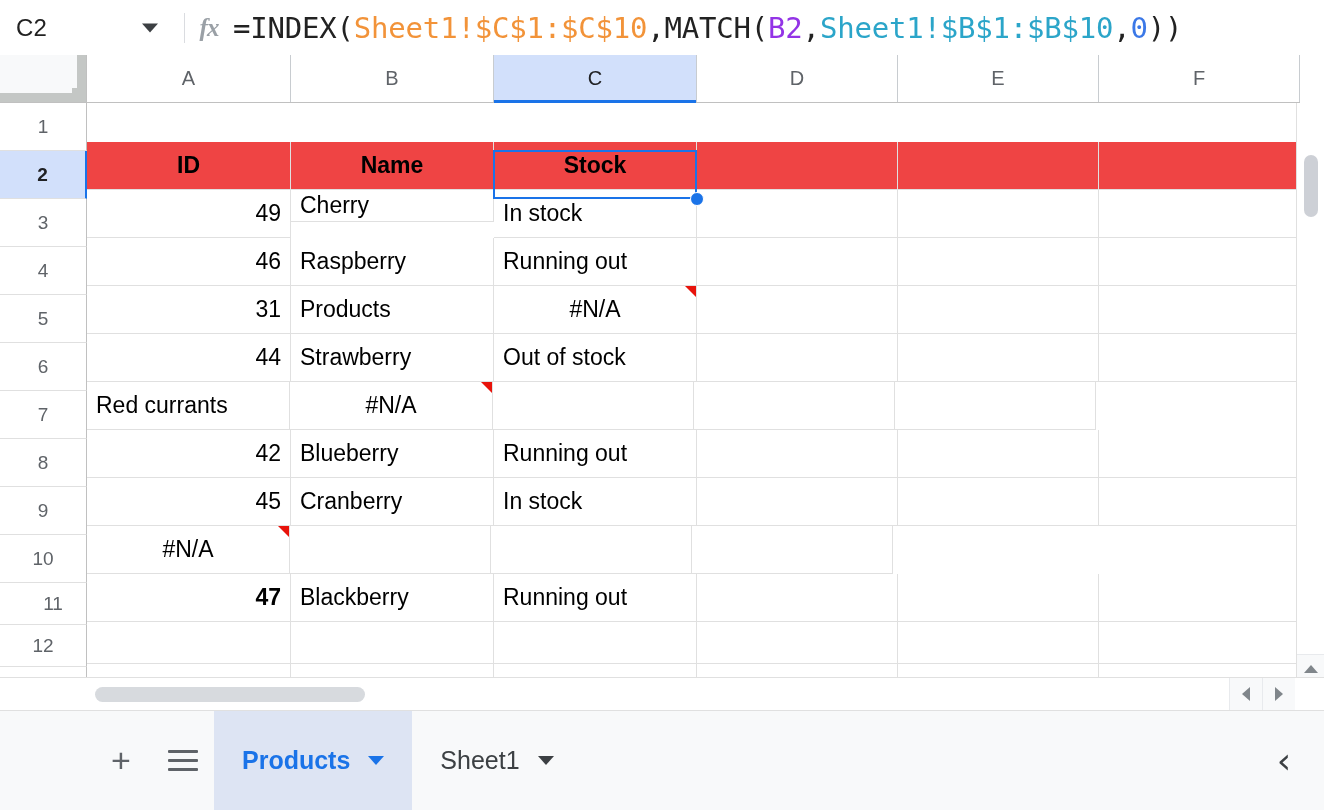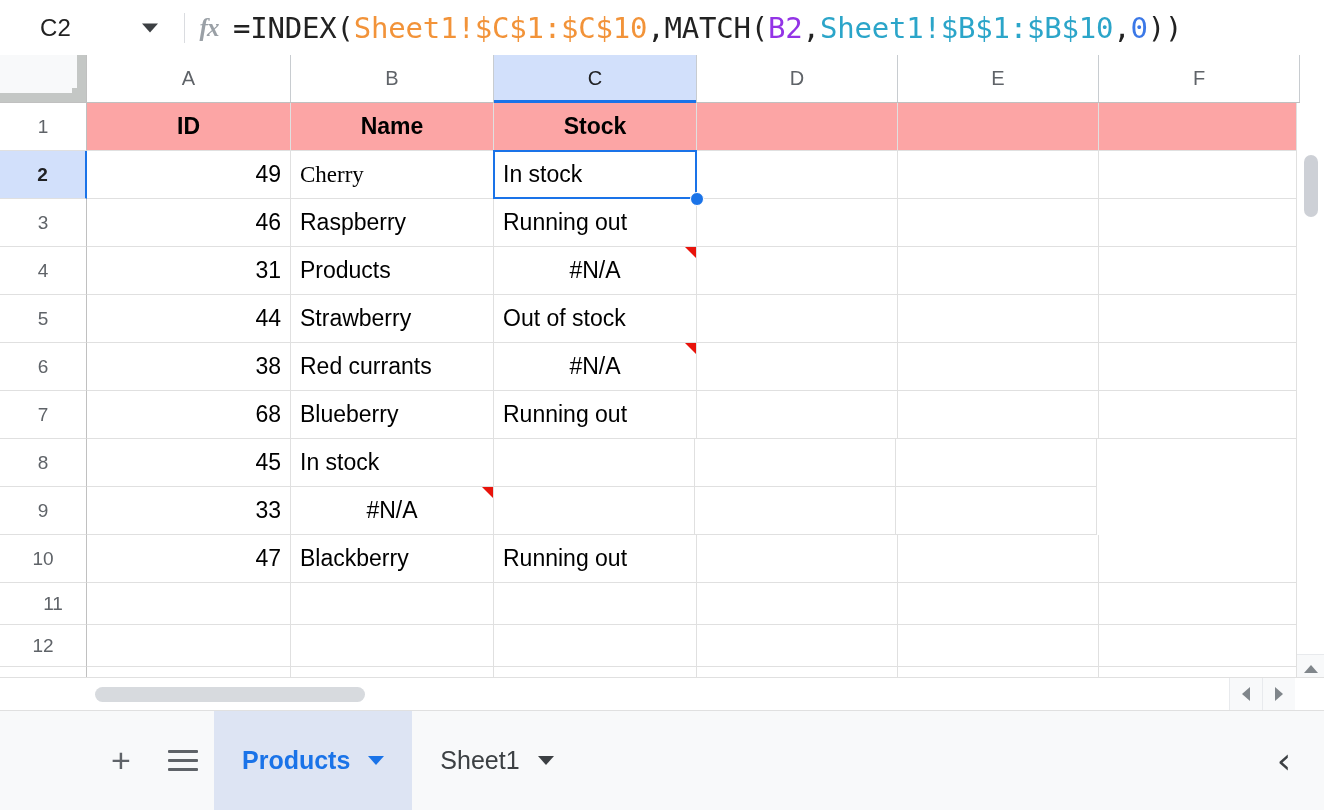--- a/index.html
+++ b/index.html
@@ -13,21 +13,21 @@
   
   #formula-bar {
     position: absolute; left: 0; top: 0;
     width: 1324px; height: 55px;
     background: #ffffff;
     display: flex; align-items: center;
   }
   #name-box {
     width: 180px; height: 55px;
     display: flex; align-items: center;
-    padding-left: 40px;
+    padding-left: 16px;
     position: relative;
   }
   #name-box-value {
     font-size: 24px; color: #222222;
     letter-spacing: 0.2px;
   }
   #name-box-caret {
     position: absolute; right: 22px; top: 50%;
     transform: translateY(-50%);
     width: 0; height: 0;
@@ -143,23 +143,24 @@
     border-bottom: 1px solid #e0e0e0;
     display: flex; align-items: center;
     padding: 0 9px;
     font-size: 23px;
     color: #000000;
     background: #ffffff;
     position: relative;
     overflow: hidden;
   }
   .cell.hdr {
-    background: #fca5a5;
+    background: #ef4444;
     font-weight: bold;
     justify-content: center;
+    margin-top: 39px;
   }
   .cell.num { justify-content: flex-end; }
   .cell.ctr { justify-content: center; }
   .err-flag {
     position: absolute; right: 0; top: 0;
     width: 0; height: 0;
     border-top: 11px solid #e8130b;
     border-left: 11px solid transparent;
   }
 
@@ -345,21 +346,21 @@
       <div class="grid-row">
         <div class="cell hdr" style="width: 204px; height: 48px;">ID</div>
         <div class="cell hdr" style="width: 203px; height: 48px;">Name</div>
         <div class="cell hdr" style="width: 203px; height: 48px;">Stock</div>
         <div class="cell hdr" style="width: 201px; height: 48px;"></div>
         <div class="cell hdr" style="width: 201px; height: 48px;"></div>
         <div class="cell hdr" style="width: 201px; height: 48px;"></div>
       </div>
       <div class="grid-row">
         <div class="cell num" style="width: 204px; height: 48px;">49</div>
-        <div class="cell" style="width: 203px; height: 48px; font-family: Liberation Serif, serif;">Cherry</div>
+        <div class="cell" style="width: 203px; height: 32px;">Cherry</div>
         <div class="cell" style="width: 203px; height: 48px;">In stock</div>
         <div class="cell" style="width: 201px; height: 48px;"></div>
         <div class="cell" style="width: 201px; height: 48px;"></div>
         <div class="cell" style="width: 201px; height: 48px;"></div>
       </div>
       <div class="grid-row">
         <div class="cell num" style="width: 204px; height: 48px;">46</div>
         <div class="cell" style="width: 203px; height: 48px;">Raspberry</div>
         <div class="cell" style="width: 203px; height: 48px;">Running out</div>
         <div class="cell" style="width: 201px; height: 48px;"></div>
@@ -376,51 +377,50 @@
       </div>
       <div class="grid-row">
         <div class="cell num" style="width: 204px; height: 48px;">44</div>
         <div class="cell" style="width: 203px; height: 48px;">Strawberry</div>
         <div class="cell" style="width: 203px; height: 48px;">Out of stock</div>
         <div class="cell" style="width: 201px; height: 48px;"></div>
         <div class="cell" style="width: 201px; height: 48px;"></div>
         <div class="cell" style="width: 201px; height: 48px;"></div>
       </div>
       <div class="grid-row">
-        <div class="cell num" style="width: 204px; height: 48px;">38</div>
         <div class="cell" style="width: 203px; height: 48px;">Red currants</div>
         <div class="cell ctr" style="width: 203px; height: 48px;">#N/A<span class="err-flag"></span></div>
         <div class="cell" style="width: 201px; height: 48px;"></div>
         <div class="cell" style="width: 201px; height: 48px;"></div>
         <div class="cell" style="width: 201px; height: 48px;"></div>
       </div>
       <div class="grid-row">
-        <div class="cell num" style="width: 204px; height: 48px;">68</div>
+        <div class="cell num" style="width: 204px; height: 48px;">42</div>
         <div class="cell" style="width: 203px; height: 48px;">Blueberry</div>
         <div class="cell" style="width: 203px; height: 48px;">Running out</div>
         <div class="cell" style="width: 201px; height: 48px;"></div>
         <div class="cell" style="width: 201px; height: 48px;"></div>
         <div class="cell" style="width: 201px; height: 48px;"></div>
       </div>
       <div class="grid-row">
         <div class="cell num" style="width: 204px; height: 48px;">45</div>
+        <div class="cell" style="width: 203px; height: 48px;">Cranberry</div>
         <div class="cell" style="width: 203px; height: 48px;">In stock</div>
         <div class="cell" style="width: 201px; height: 48px;"></div>
         <div class="cell" style="width: 201px; height: 48px;"></div>
         <div class="cell" style="width: 201px; height: 48px;"></div>
       </div>
       <div class="grid-row">
-        <div class="cell num" style="width: 204px; height: 48px;">33</div>
         <div class="cell ctr" style="width: 203px; height: 48px;">#N/A<span class="err-flag"></span></div>
         <div class="cell" style="width: 201px; height: 48px;"></div>
         <div class="cell" style="width: 201px; height: 48px;"></div>
         <div class="cell" style="width: 201px; height: 48px;"></div>
       </div>
       <div class="grid-row">
-        <div class="cell num" style="width: 204px; height: 48px;">47</div>
+        <div class="cell num" style="width: 204px; height: 48px; font-weight: bold;">47</div>
         <div class="cell" style="width: 203px; height: 48px;">Blackberry</div>
         <div class="cell" style="width: 203px; height: 48px;">Running out</div>
         <div class="cell" style="width: 201px; height: 48px;"></div>
         <div class="cell" style="width: 201px; height: 48px;"></div>
         <div class="cell" style="width: 201px; height: 48px;"></div>
       </div>
       <div class="grid-row">
         <div class="cell" style="width: 204px; height: 42px;"></div>
         <div class="cell" style="width: 203px; height: 42px;"></div>
         <div class="cell" style="width: 203px; height: 42px;"></div>

